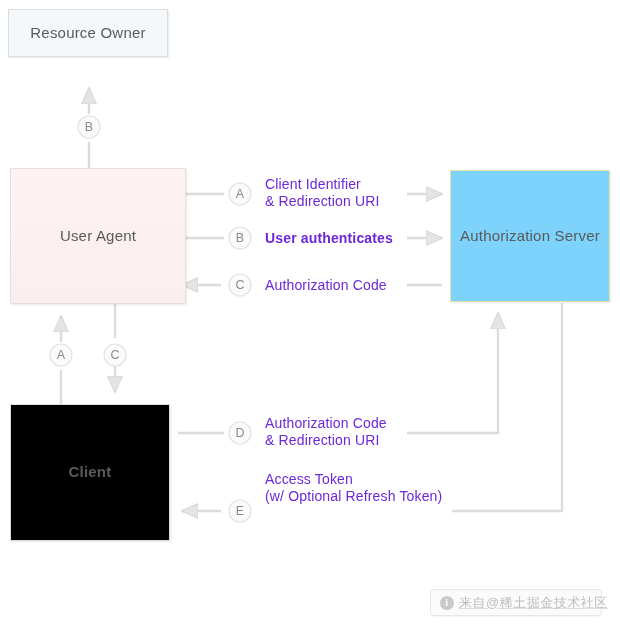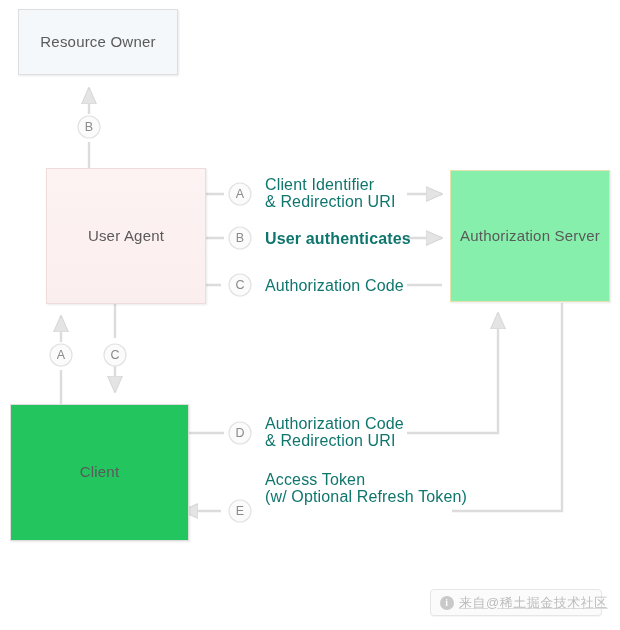--- a/index.html
+++ b/index.html
@@ -35,44 +35,44 @@
     align-items: center;
     justify-content: center;
     text-align: center;
     font-size: 15px;
     color: #5a5a5a;
     letter-spacing: 0.2px;
     line-height: 1.35;
     box-shadow: 1px 1px 2px rgba(0,0,0,0.09);
   }
   #node-resource-owner {
-    left: 18px; top: 9px; width: 160px; height: 66px;
+    left: 8px; top: 9px; width: 160px; height: 48px;
     background: #f4f8fb;
     border: 1px solid #dcdfe2;
   }
   #node-user-agent {
-    left: 10px; top: 168px; width: 160px; height: 136px;
+    left: 10px; top: 168px; width: 176px; height: 136px;
     background: linear-gradient(180deg, #fdf3f3 0%, #fbeeef 100%);
     border: 1px solid #eedcdd;
-    margin-left: 36px;
   }
   #node-authorization-server {
     left: 450px; top: 170px; width: 160px; height: 132px;
-    background: #86efac;
+    background: #7dd3fc;
     border: 1px solid #e4e3b0;
   }
   #node-client {
-    left: 10px; top: 404px; width: 179px; height: 137px;
-    background: #22c55e;
+    left: 10px; top: 404px; width: 160px; height: 137px;
+    background: #000000;
     border: 1px solid #dddddd;
+    font-weight: bold;
   }
   .flow-label {
     position: absolute;
-    font-size: 16px;
-    color: #0f766e;
+    font-size: 14px;
+    color: #6d28d9;
     line-height: 17px;
     letter-spacing: 0.15px;
     white-space: pre-line;
   }
   .badge-letter {
     position: absolute;
     font-size: 12.5px;
     color: #8a8a8a;
     width: 22px;
     height: 22px;

